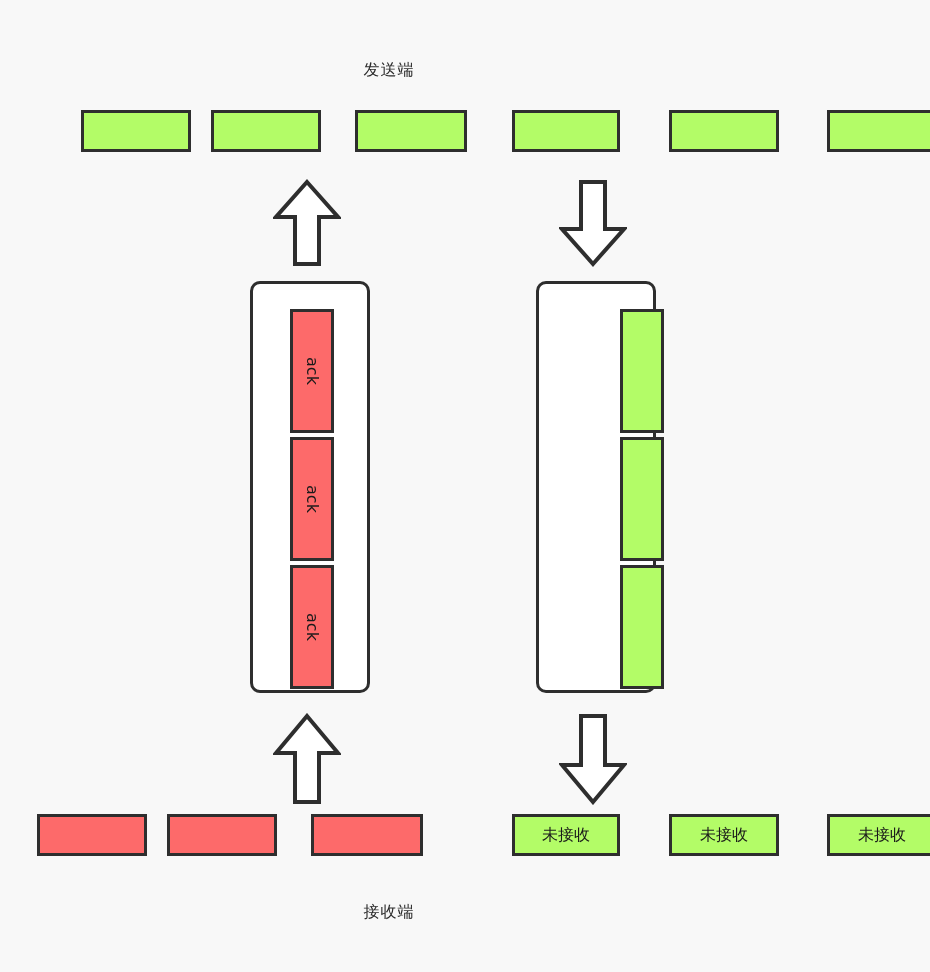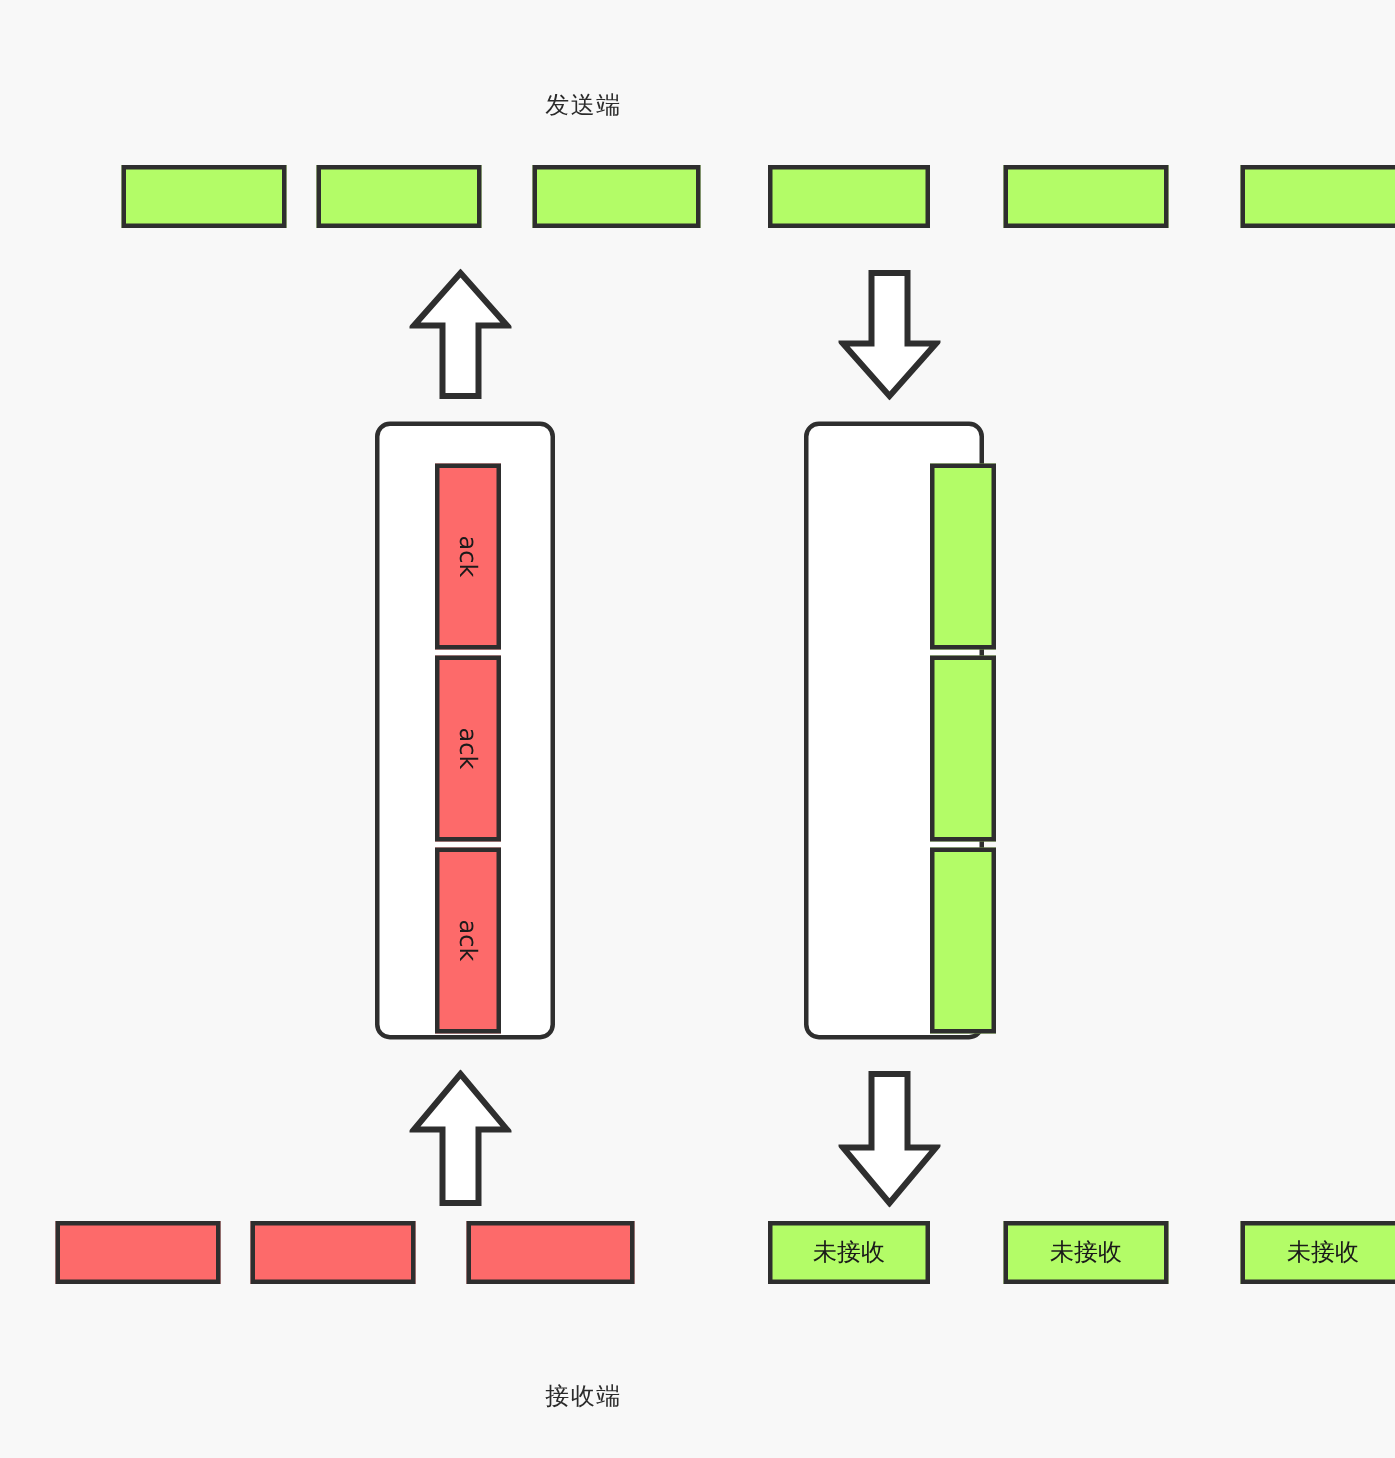--- a/index.html
+++ b/index.html
@@ -23,21 +23,21 @@
   .caption {
     position: absolute;
     width: 100%;
     left: 0;
     text-align: center;
     font-size: 16px;
     color: #2b2b2b;
     letter-spacing: 1px;
   }
   #caption-top { top: 60px; }
-  #caption-bottom { top: 921px; }
+  #caption-bottom { top: 902px; }
 
   
   .pkt {
     position: absolute;
     box-sizing: border-box;
     border: 3px solid #2e2e2e;
     display: flex;
     align-items: center;
     justify-content: center;
     font-size: 16px;

